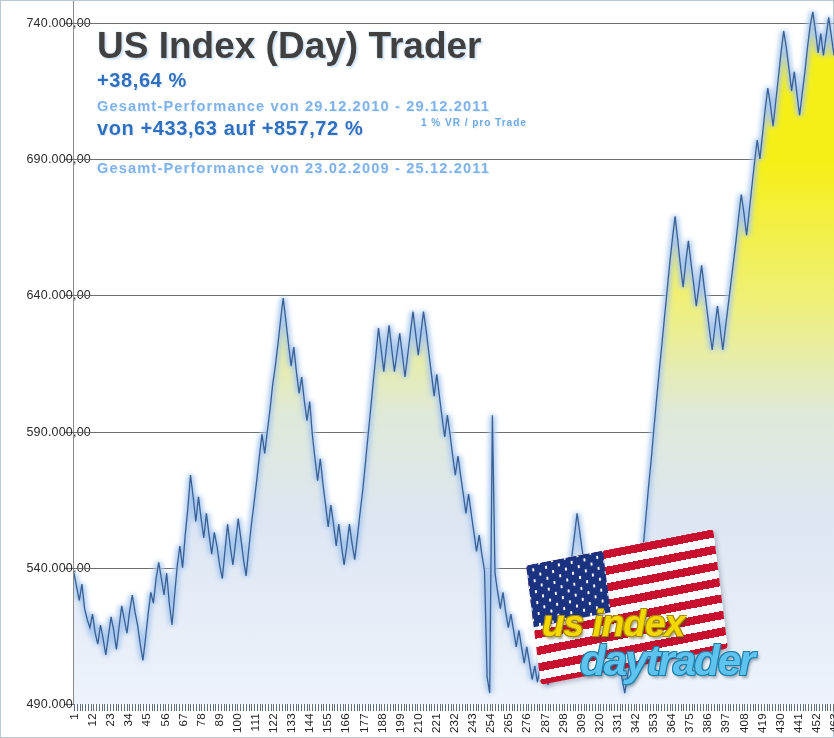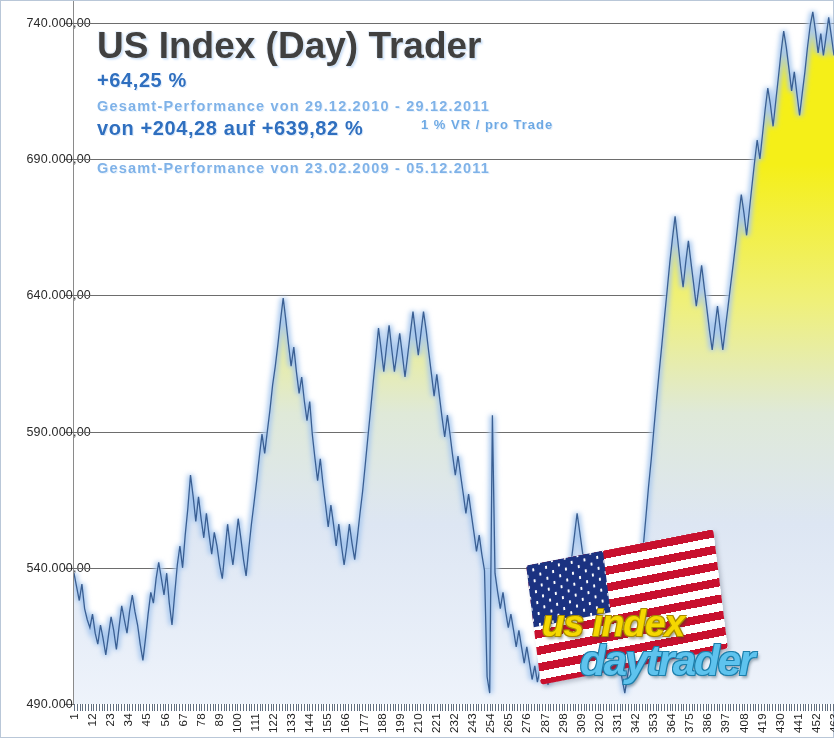--- a/index.html
+++ b/index.html
@@ -36,21 +36,21 @@
   
   #textblock{position:absolute;left:96px;top:26px;width:650px;}
   .title{font-size:37px;font-weight:bold;color:#404040;letter-spacing:0px;
          line-height:1.05;
          text-shadow:0 0 1px #ffffff,1px 1px 0 #cfe2f7,2px 2px 2px #d8e8fa,
                      -1px -1px 0 #e8f2fd;}
   .sub{font-size:14.5px;font-weight:bold;color:#7fb2e8;letter-spacing:1.2px;
        margin-top:11px;text-shadow:0 0 2px #ffffff,1px 1px 0 #e4f0fc;}
   .big{font-size:20px;font-weight:bold;color:#2f6fbf;letter-spacing:.6px;
        margin-top:3px;text-shadow:0 0 2px #ffffff,1px 1px 0 #d7e7fa;}
-  .vr{position:absolute;left:420px;top:116px;font-size:13px;font-weight:bold;
+  .vr{position:absolute;left:420px;top:116px;font-size:10px;font-weight:bold;
       color:#6ea9e4;letter-spacing:1px;
       text-shadow:0 0 2px #ffffff,1px 1px 0 #e2eefb;}
   .blk2{margin-top:6px;}
   .blk3{margin-top:20px;}
 
   
   #logo{position:absolute;left:523px;top:540px;width:300px;height:160px;}
   #flag{position:absolute;left:8px;top:6px;width:190px;height:120px;
          transform:rotate(-7deg) skewY(-4deg);
          box-shadow:2px 3px 4px rgba(90,100,120,.35);}
@@ -119,26 +119,26 @@
           </defs>
           <path d="M 0.0 572.2 L 2.6 585.8 L 5.3 599.5 L 7.9 583.1 L 10.6 607.6 L 13.2 618.5 L 15.9 626.7 L 18.5 613.1 L 21.2 632.2 L 23.8 643.1 L 26.5 624.0 L 29.1 637.6 L 31.8 654.0 L 34.4 634.9 L 37.1 615.8 L 39.7 629.4 L 42.4 648.5 L 45.0 626.7 L 47.7 604.9 L 50.3 618.5 L 53.0 632.2 L 55.6 610.4 L 58.3 594.0 L 60.9 610.4 L 63.6 624.0 L 66.2 643.1 L 68.9 659.4 L 71.5 637.6 L 74.1 613.1 L 76.8 591.3 L 79.4 602.2 L 82.1 577.7 L 84.7 561.3 L 87.4 577.7 L 90.0 594.0 L 92.7 572.2 L 95.3 602.2 L 98.0 624.0 L 100.6 594.0 L 103.3 564.0 L 105.9 545.0 L 108.6 566.8 L 111.2 534.1 L 113.9 506.8 L 116.5 474.1 L 119.2 495.9 L 121.8 520.4 L 124.5 495.9 L 127.1 517.7 L 129.8 536.8 L 132.4 512.3 L 135.1 534.1 L 137.7 553.1 L 140.3 531.3 L 143.0 545.0 L 145.6 564.0 L 148.3 577.7 L 150.9 550.4 L 153.6 523.2 L 156.2 545.0 L 158.9 564.0 L 161.5 542.2 L 164.2 517.7 L 166.8 536.8 L 169.5 558.6 L 172.1 574.9 L 174.8 547.7 L 177.4 523.2 L 180.1 501.4 L 182.7 479.6 L 185.4 455.0 L 188.0 433.2 L 190.7 452.3 L 193.3 430.5 L 196.0 408.7 L 198.6 384.2 L 201.3 365.1 L 203.9 343.3 L 206.6 318.8 L 209.2 297.0 L 211.8 318.8 L 214.5 343.3 L 217.1 365.1 L 219.8 346.1 L 222.4 370.6 L 225.1 392.4 L 227.7 376.0 L 230.4 400.5 L 233.0 419.6 L 235.7 400.5 L 238.3 433.2 L 241.0 457.8 L 243.6 479.6 L 246.3 457.8 L 248.9 482.3 L 251.6 504.1 L 254.2 525.9 L 256.9 504.1 L 259.5 523.2 L 262.2 545.0 L 264.8 523.2 L 267.5 545.0 L 270.1 564.0 L 272.8 545.0 L 275.4 523.2 L 278.0 542.2 L 280.7 558.6 L 283.3 536.8 L 286.0 512.3 L 288.6 490.5 L 291.3 463.2 L 293.9 436.0 L 296.6 408.7 L 299.2 381.5 L 301.9 354.2 L 304.5 327.0 L 307.2 348.8 L 309.8 370.6 L 312.5 346.1 L 315.1 324.3 L 317.8 348.8 L 320.4 370.6 L 323.1 351.5 L 325.7 332.4 L 328.4 354.2 L 331.0 376.0 L 333.7 354.2 L 336.3 332.4 L 339.0 310.6 L 341.6 332.4 L 344.3 354.2 L 346.9 332.4 L 349.5 310.6 L 352.2 329.7 L 354.8 351.5 L 357.5 373.3 L 360.1 395.1 L 362.8 373.3 L 365.4 395.1 L 368.1 416.9 L 370.7 436.0 L 373.4 414.2 L 376.0 433.2 L 378.7 455.0 L 381.3 474.1 L 384.0 455.0 L 386.6 474.1 L 389.3 493.2 L 391.9 512.3 L 394.6 493.2 L 397.2 512.3 L 399.9 531.3 L 402.5 550.4 L 405.2 534.1 L 407.8 553.1 L 410.5 569.5 L 413.1 675.8 L 415.7 692.1 L 418.4 414.2 L 421.0 572.2 L 423.7 591.3 L 426.3 607.6 L 429.0 591.3 L 431.6 610.4 L 434.3 626.7 L 436.9 613.1 L 439.6 629.4 L 442.2 645.8 L 444.9 629.4 L 447.5 645.8 L 450.2 662.1 L 452.8 645.8 L 455.5 662.1 L 458.1 678.5 L 460.8 664.9 L 463.4 681.2 L 466.1 667.6 L 468.7 651.2 L 471.4 667.6 L 474.0 683.9 L 476.7 670.3 L 479.3 654.0 L 482.0 637.6 L 484.6 654.0 L 487.2 637.6 L 489.9 618.5 L 492.5 599.5 L 495.2 577.7 L 497.8 555.9 L 500.5 534.1 L 503.1 512.3 L 505.8 531.3 L 508.4 550.4 L 511.1 569.5 L 513.7 588.6 L 516.4 607.6 L 519.0 591.3 L 521.7 610.4 L 524.3 626.7 L 527.0 610.4 L 529.6 629.4 L 532.3 645.8 L 534.9 662.1 L 537.6 645.8 L 540.2 662.1 L 542.9 645.8 L 545.5 662.1 L 548.2 678.5 L 550.8 692.1 L 553.4 675.8 L 556.1 659.4 L 558.7 643.1 L 561.4 621.3 L 564.0 596.7 L 566.7 572.2 L 569.3 545.0 L 572.0 515.0 L 574.6 485.0 L 577.3 457.8 L 579.9 427.8 L 582.6 397.8 L 585.2 370.6 L 587.9 343.3 L 590.5 316.1 L 593.2 288.8 L 595.8 261.6 L 598.5 237.1 L 601.1 215.3 L 603.8 239.8 L 606.4 264.3 L 609.1 286.1 L 611.7 261.6 L 614.4 239.8 L 617.0 261.6 L 619.7 283.4 L 622.3 305.2 L 624.9 286.1 L 627.6 264.3 L 630.2 286.1 L 632.9 307.9 L 635.5 329.7 L 638.2 348.8 L 640.8 327.0 L 643.5 305.2 L 646.1 327.0 L 648.8 348.8 L 651.4 327.0 L 654.1 305.2 L 656.7 283.4 L 659.4 261.6 L 662.0 239.8 L 664.7 215.3 L 667.3 193.5 L 670.0 212.5 L 672.6 234.3 L 675.3 209.8 L 677.9 185.3 L 680.6 160.8 L 683.2 139.0 L 685.9 158.0 L 688.5 133.5 L 691.1 109.0 L 693.8 87.2 L 696.4 103.5 L 699.1 125.3 L 701.7 100.8 L 704.4 76.3 L 707.0 51.8 L 709.7 30.0 L 712.3 46.3 L 715.0 68.1 L 717.6 89.9 L 720.3 70.8 L 722.9 92.6 L 725.6 114.4 L 728.2 92.6 L 730.9 70.8 L 733.5 46.3 L 736.2 24.5 L 738.8 10.9 L 741.5 30.0 L 744.1 51.8 L 746.8 32.7 L 749.4 54.5 L 752.1 35.4 L 754.7 16.3 L 757.4 35.4 L 760.0 54.5 L 760 703 L 0 703 Z" fill="url(#fillGrad)"></path>
           <path d="M 0.0 572.2 L 2.6 585.8 L 5.3 599.5 L 7.9 583.1 L 10.6 607.6 L 13.2 618.5 L 15.9 626.7 L 18.5 613.1 L 21.2 632.2 L 23.8 643.1 L 26.5 624.0 L 29.1 637.6 L 31.8 654.0 L 34.4 634.9 L 37.1 615.8 L 39.7 629.4 L 42.4 648.5 L 45.0 626.7 L 47.7 604.9 L 50.3 618.5 L 53.0 632.2 L 55.6 610.4 L 58.3 594.0 L 60.9 610.4 L 63.6 624.0 L 66.2 643.1 L 68.9 659.4 L 71.5 637.6 L 74.1 613.1 L 76.8 591.3 L 79.4 602.2 L 82.1 577.7 L 84.7 561.3 L 87.4 577.7 L 90.0 594.0 L 92.7 572.2 L 95.3 602.2 L 98.0 624.0 L 100.6 594.0 L 103.3 564.0 L 105.9 545.0 L 108.6 566.8 L 111.2 534.1 L 113.9 506.8 L 116.5 474.1 L 119.2 495.9 L 121.8 520.4 L 124.5 495.9 L 127.1 517.7 L 129.8 536.8 L 132.4 512.3 L 135.1 534.1 L 137.7 553.1 L 140.3 531.3 L 143.0 545.0 L 145.6 564.0 L 148.3 577.7 L 150.9 550.4 L 153.6 523.2 L 156.2 545.0 L 158.9 564.0 L 161.5 542.2 L 164.2 517.7 L 166.8 536.8 L 169.5 558.6 L 172.1 574.9 L 174.8 547.7 L 177.4 523.2 L 180.1 501.4 L 182.7 479.6 L 185.4 455.0 L 188.0 433.2 L 190.7 452.3 L 193.3 430.5 L 196.0 408.7 L 198.6 384.2 L 201.3 365.1 L 203.9 343.3 L 206.6 318.8 L 209.2 297.0 L 211.8 318.8 L 214.5 343.3 L 217.1 365.1 L 219.8 346.1 L 222.4 370.6 L 225.1 392.4 L 227.7 376.0 L 230.4 400.5 L 233.0 419.6 L 235.7 400.5 L 238.3 433.2 L 241.0 457.8 L 243.6 479.6 L 246.3 457.8 L 248.9 482.3 L 251.6 504.1 L 254.2 525.9 L 256.9 504.1 L 259.5 523.2 L 262.2 545.0 L 264.8 523.2 L 267.5 545.0 L 270.1 564.0 L 272.8 545.0 L 275.4 523.2 L 278.0 542.2 L 280.7 558.6 L 283.3 536.8 L 286.0 512.3 L 288.6 490.5 L 291.3 463.2 L 293.9 436.0 L 296.6 408.7 L 299.2 381.5 L 301.9 354.2 L 304.5 327.0 L 307.2 348.8 L 309.8 370.6 L 312.5 346.1 L 315.1 324.3 L 317.8 348.8 L 320.4 370.6 L 323.1 351.5 L 325.7 332.4 L 328.4 354.2 L 331.0 376.0 L 333.7 354.2 L 336.3 332.4 L 339.0 310.6 L 341.6 332.4 L 344.3 354.2 L 346.9 332.4 L 349.5 310.6 L 352.2 329.7 L 354.8 351.5 L 357.5 373.3 L 360.1 395.1 L 362.8 373.3 L 365.4 395.1 L 368.1 416.9 L 370.7 436.0 L 373.4 414.2 L 376.0 433.2 L 378.7 455.0 L 381.3 474.1 L 384.0 455.0 L 386.6 474.1 L 389.3 493.2 L 391.9 512.3 L 394.6 493.2 L 397.2 512.3 L 399.9 531.3 L 402.5 550.4 L 405.2 534.1 L 407.8 553.1 L 410.5 569.5 L 413.1 675.8 L 415.7 692.1 L 418.4 414.2 L 421.0 572.2 L 423.7 591.3 L 426.3 607.6 L 429.0 591.3 L 431.6 610.4 L 434.3 626.7 L 436.9 613.1 L 439.6 629.4 L 442.2 645.8 L 444.9 629.4 L 447.5 645.8 L 450.2 662.1 L 452.8 645.8 L 455.5 662.1 L 458.1 678.5 L 460.8 664.9 L 463.4 681.2 L 466.1 667.6 L 468.7 651.2 L 471.4 667.6 L 474.0 683.9 L 476.7 670.3 L 479.3 654.0 L 482.0 637.6 L 484.6 654.0 L 487.2 637.6 L 489.9 618.5 L 492.5 599.5 L 495.2 577.7 L 497.8 555.9 L 500.5 534.1 L 503.1 512.3 L 505.8 531.3 L 508.4 550.4 L 511.1 569.5 L 513.7 588.6 L 516.4 607.6 L 519.0 591.3 L 521.7 610.4 L 524.3 626.7 L 527.0 610.4 L 529.6 629.4 L 532.3 645.8 L 534.9 662.1 L 537.6 645.8 L 540.2 662.1 L 542.9 645.8 L 545.5 662.1 L 548.2 678.5 L 550.8 692.1 L 553.4 675.8 L 556.1 659.4 L 558.7 643.1 L 561.4 621.3 L 564.0 596.7 L 566.7 572.2 L 569.3 545.0 L 572.0 515.0 L 574.6 485.0 L 577.3 457.8 L 579.9 427.8 L 582.6 397.8 L 585.2 370.6 L 587.9 343.3 L 590.5 316.1 L 593.2 288.8 L 595.8 261.6 L 598.5 237.1 L 601.1 215.3 L 603.8 239.8 L 606.4 264.3 L 609.1 286.1 L 611.7 261.6 L 614.4 239.8 L 617.0 261.6 L 619.7 283.4 L 622.3 305.2 L 624.9 286.1 L 627.6 264.3 L 630.2 286.1 L 632.9 307.9 L 635.5 329.7 L 638.2 348.8 L 640.8 327.0 L 643.5 305.2 L 646.1 327.0 L 648.8 348.8 L 651.4 327.0 L 654.1 305.2 L 656.7 283.4 L 659.4 261.6 L 662.0 239.8 L 664.7 215.3 L 667.3 193.5 L 670.0 212.5 L 672.6 234.3 L 675.3 209.8 L 677.9 185.3 L 680.6 160.8 L 683.2 139.0 L 685.9 158.0 L 688.5 133.5 L 691.1 109.0 L 693.8 87.2 L 696.4 103.5 L 699.1 125.3 L 701.7 100.8 L 704.4 76.3 L 707.0 51.8 L 709.7 30.0 L 712.3 46.3 L 715.0 68.1 L 717.6 89.9 L 720.3 70.8 L 722.9 92.6 L 725.6 114.4 L 728.2 92.6 L 730.9 70.8 L 733.5 46.3 L 736.2 24.5 L 738.8 10.9 L 741.5 30.0 L 744.1 51.8 L 746.8 32.7 L 749.4 54.5 L 752.1 35.4 L 754.7 16.3 L 757.4 35.4 L 760.0 54.5" fill="none" stroke="#a8c8ee" stroke-width="6" filter="url(#glow)"></path>
           <path d="M 0.0 572.2 L 2.6 585.8 L 5.3 599.5 L 7.9 583.1 L 10.6 607.6 L 13.2 618.5 L 15.9 626.7 L 18.5 613.1 L 21.2 632.2 L 23.8 643.1 L 26.5 624.0 L 29.1 637.6 L 31.8 654.0 L 34.4 634.9 L 37.1 615.8 L 39.7 629.4 L 42.4 648.5 L 45.0 626.7 L 47.7 604.9 L 50.3 618.5 L 53.0 632.2 L 55.6 610.4 L 58.3 594.0 L 60.9 610.4 L 63.6 624.0 L 66.2 643.1 L 68.9 659.4 L 71.5 637.6 L 74.1 613.1 L 76.8 591.3 L 79.4 602.2 L 82.1 577.7 L 84.7 561.3 L 87.4 577.7 L 90.0 594.0 L 92.7 572.2 L 95.3 602.2 L 98.0 624.0 L 100.6 594.0 L 103.3 564.0 L 105.9 545.0 L 108.6 566.8 L 111.2 534.1 L 113.9 506.8 L 116.5 474.1 L 119.2 495.9 L 121.8 520.4 L 124.5 495.9 L 127.1 517.7 L 129.8 536.8 L 132.4 512.3 L 135.1 534.1 L 137.7 553.1 L 140.3 531.3 L 143.0 545.0 L 145.6 564.0 L 148.3 577.7 L 150.9 550.4 L 153.6 523.2 L 156.2 545.0 L 158.9 564.0 L 161.5 542.2 L 164.2 517.7 L 166.8 536.8 L 169.5 558.6 L 172.1 574.9 L 174.8 547.7 L 177.4 523.2 L 180.1 501.4 L 182.7 479.6 L 185.4 455.0 L 188.0 433.2 L 190.7 452.3 L 193.3 430.5 L 196.0 408.7 L 198.6 384.2 L 201.3 365.1 L 203.9 343.3 L 206.6 318.8 L 209.2 297.0 L 211.8 318.8 L 214.5 343.3 L 217.1 365.1 L 219.8 346.1 L 222.4 370.6 L 225.1 392.4 L 227.7 376.0 L 230.4 400.5 L 233.0 419.6 L 235.7 400.5 L 238.3 433.2 L 241.0 457.8 L 243.6 479.6 L 246.3 457.8 L 248.9 482.3 L 251.6 504.1 L 254.2 525.9 L 256.9 504.1 L 259.5 523.2 L 262.2 545.0 L 264.8 523.2 L 267.5 545.0 L 270.1 564.0 L 272.8 545.0 L 275.4 523.2 L 278.0 542.2 L 280.7 558.6 L 283.3 536.8 L 286.0 512.3 L 288.6 490.5 L 291.3 463.2 L 293.9 436.0 L 296.6 408.7 L 299.2 381.5 L 301.9 354.2 L 304.5 327.0 L 307.2 348.8 L 309.8 370.6 L 312.5 346.1 L 315.1 324.3 L 317.8 348.8 L 320.4 370.6 L 323.1 351.5 L 325.7 332.4 L 328.4 354.2 L 331.0 376.0 L 333.7 354.2 L 336.3 332.4 L 339.0 310.6 L 341.6 332.4 L 344.3 354.2 L 346.9 332.4 L 349.5 310.6 L 352.2 329.7 L 354.8 351.5 L 357.5 373.3 L 360.1 395.1 L 362.8 373.3 L 365.4 395.1 L 368.1 416.9 L 370.7 436.0 L 373.4 414.2 L 376.0 433.2 L 378.7 455.0 L 381.3 474.1 L 384.0 455.0 L 386.6 474.1 L 389.3 493.2 L 391.9 512.3 L 394.6 493.2 L 397.2 512.3 L 399.9 531.3 L 402.5 550.4 L 405.2 534.1 L 407.8 553.1 L 410.5 569.5 L 413.1 675.8 L 415.7 692.1 L 418.4 414.2 L 421.0 572.2 L 423.7 591.3 L 426.3 607.6 L 429.0 591.3 L 431.6 610.4 L 434.3 626.7 L 436.9 613.1 L 439.6 629.4 L 442.2 645.8 L 444.9 629.4 L 447.5 645.8 L 450.2 662.1 L 452.8 645.8 L 455.5 662.1 L 458.1 678.5 L 460.8 664.9 L 463.4 681.2 L 466.1 667.6 L 468.7 651.2 L 471.4 667.6 L 474.0 683.9 L 476.7 670.3 L 479.3 654.0 L 482.0 637.6 L 484.6 654.0 L 487.2 637.6 L 489.9 618.5 L 492.5 599.5 L 495.2 577.7 L 497.8 555.9 L 500.5 534.1 L 503.1 512.3 L 505.8 531.3 L 508.4 550.4 L 511.1 569.5 L 513.7 588.6 L 516.4 607.6 L 519.0 591.3 L 521.7 610.4 L 524.3 626.7 L 527.0 610.4 L 529.6 629.4 L 532.3 645.8 L 534.9 662.1 L 537.6 645.8 L 540.2 662.1 L 542.9 645.8 L 545.5 662.1 L 548.2 678.5 L 550.8 692.1 L 553.4 675.8 L 556.1 659.4 L 558.7 643.1 L 561.4 621.3 L 564.0 596.7 L 566.7 572.2 L 569.3 545.0 L 572.0 515.0 L 574.6 485.0 L 577.3 457.8 L 579.9 427.8 L 582.6 397.8 L 585.2 370.6 L 587.9 343.3 L 590.5 316.1 L 593.2 288.8 L 595.8 261.6 L 598.5 237.1 L 601.1 215.3 L 603.8 239.8 L 606.4 264.3 L 609.1 286.1 L 611.7 261.6 L 614.4 239.8 L 617.0 261.6 L 619.7 283.4 L 622.3 305.2 L 624.9 286.1 L 627.6 264.3 L 630.2 286.1 L 632.9 307.9 L 635.5 329.7 L 638.2 348.8 L 640.8 327.0 L 643.5 305.2 L 646.1 327.0 L 648.8 348.8 L 651.4 327.0 L 654.1 305.2 L 656.7 283.4 L 659.4 261.6 L 662.0 239.8 L 664.7 215.3 L 667.3 193.5 L 670.0 212.5 L 672.6 234.3 L 675.3 209.8 L 677.9 185.3 L 680.6 160.8 L 683.2 139.0 L 685.9 158.0 L 688.5 133.5 L 691.1 109.0 L 693.8 87.2 L 696.4 103.5 L 699.1 125.3 L 701.7 100.8 L 704.4 76.3 L 707.0 51.8 L 709.7 30.0 L 712.3 46.3 L 715.0 68.1 L 717.6 89.9 L 720.3 70.8 L 722.9 92.6 L 725.6 114.4 L 728.2 92.6 L 730.9 70.8 L 733.5 46.3 L 736.2 24.5 L 738.8 10.9 L 741.5 30.0 L 744.1 51.8 L 746.8 32.7 L 749.4 54.5 L 752.1 35.4 L 754.7 16.3 L 757.4 35.4 L 760.0 54.5" fill="none" stroke="#3a5f93" stroke-width="1.3"></path>
         </svg></div>
   </div>
 
   <div id="textblock">
     <div class="title">US Index (Day) Trader</div>
 
-    <div class="big">+64,25  %</div>
+    <div class="big">+38,64  %</div>
 
     <div class="sub blk2">Gesamt-Performance  von  29.12.2010 - 29.12.2011</div>
-    <div class="big">von +204,28 auf +639,82 %</div>
+    <div class="big">von +433,63 auf +857,72 %</div>
 
-    <div class="sub blk3">Gesamt-Performance  von  23.02.2009 - 05.12.2011</div>
+    <div class="sub blk3">Gesamt-Performance  von  23.02.2009 - 25.12.2011</div>
   </div>
   <div class="vr">1 % VR / pro Trade</div>
 
   <div id="xaxis">
     <div id="xaxis-top"></div>
     <div id="xaxis-band"></div>
   <div class="xlabel" style="left: -6px;">1</div>
       <div class="xlabel" style="left: 12.1px;">12</div>
       <div class="xlabel" style="left: 30.2px;">23</div>
       <div class="xlabel" style="left: 48.3px;">34</div>

